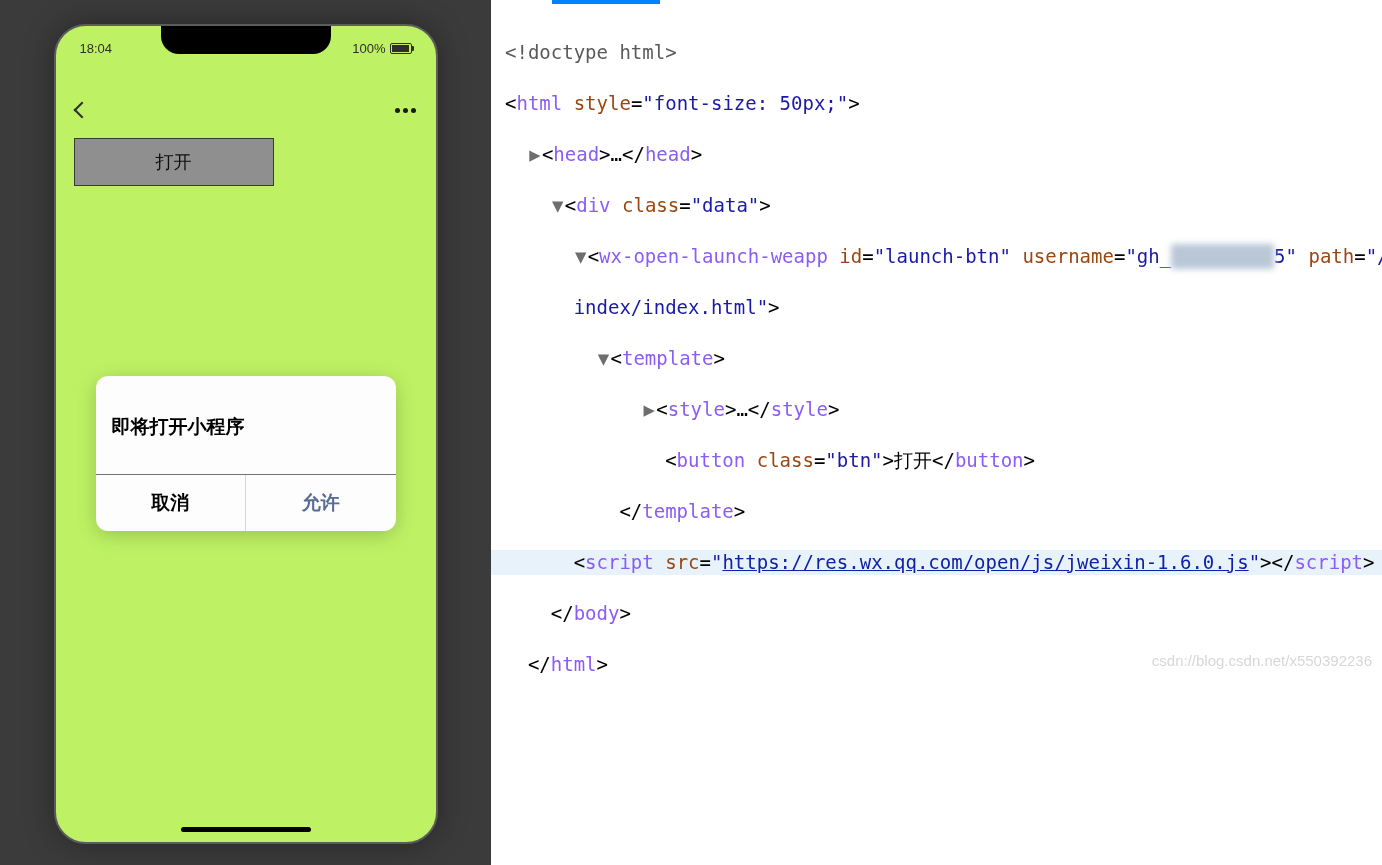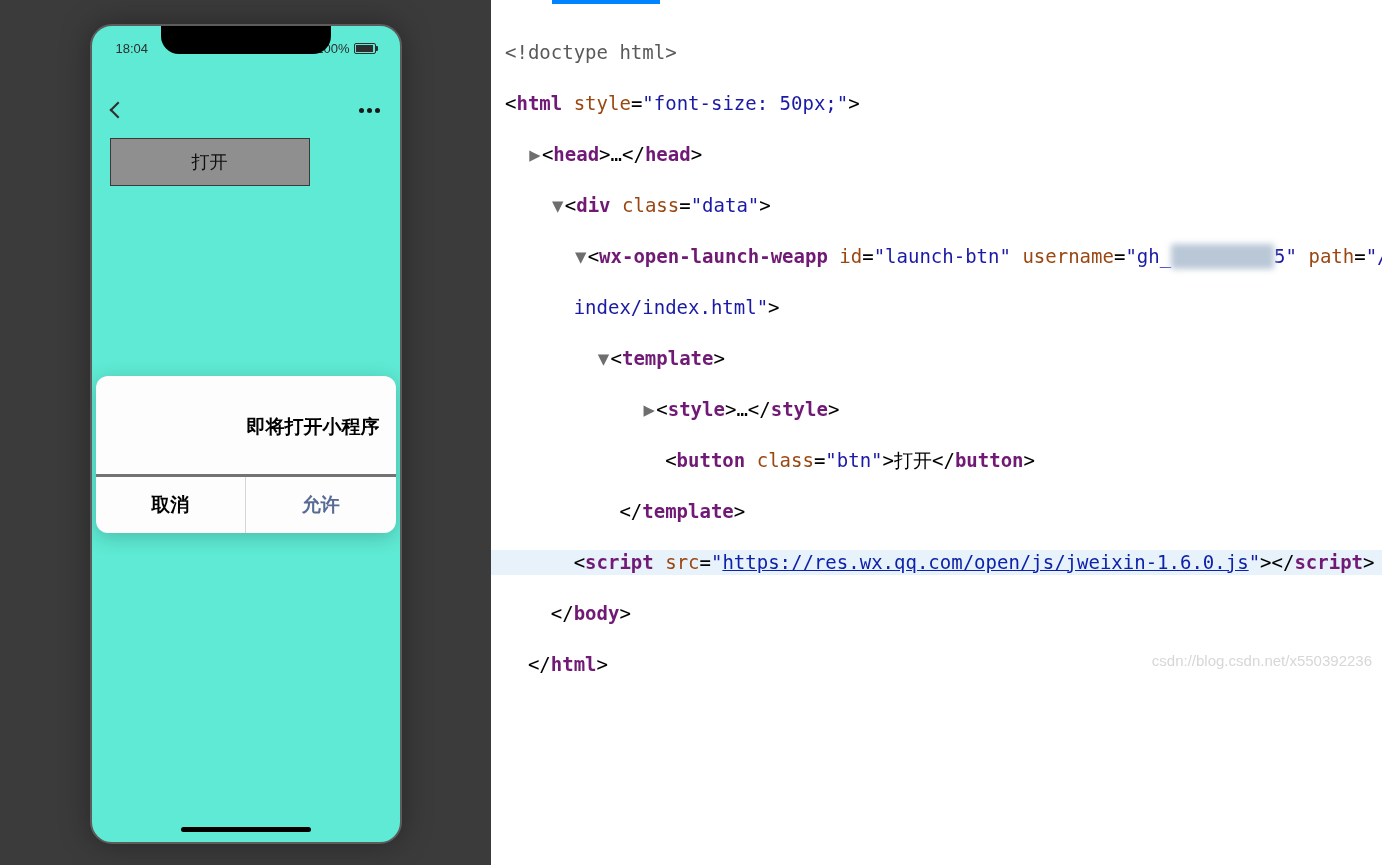--- a/index.html
+++ b/index.html
@@ -15,25 +15,25 @@
 .left-panel {
   width: 491px;
   height: 865px;
   background: #3b3b3b;
   display: flex;
   align-items: flex-start;
   justify-content: center;
   padding-top: 24px;
 }
 .phone {
-  width: 312px;
+  width: 384px;
   height: 820px;
-  background: #5eead4;
+  background: #bef264;
   border: 2px solid #5c5c5c;
-  border-radius: 22px;
+  border-radius: 32px;
   position: relative;
   box-shadow: 0 0 30px rgba(0,0,0,.35);
   overflow: hidden;
 }
 .notch {
   position: absolute;
   top: 0; left: 50%;
   transform: translateX(-50%);
   width: 170px; height: 28px;
   background: #000;
@@ -123,28 +123,28 @@
   top: 350px; left: 50%;
   transform: translateX(-50%);
   width: 300px;
   background: #fdfdfd;
   border-radius: 12px;
   overflow: hidden;
   box-shadow: 0 4px 20px rgba(0,0,0,.2);
 }
 .dialog-title {
   padding: 38px 16px 34px;
-  text-align: right;
+  text-align: left;
   font-size: 19px;
   font-weight: 700;
   color: #000;
 }
 .dialog-actions {
   display: flex;
-  border-top: 3px solid #737373;
+  border-top: 1px solid #737373;
 }
 .dialog-btn {
   flex: 1;
   height: 56px;
   display: flex;
   align-items: center;
   justify-content: center;
   font-size: 19px;
   font-weight: 600;
   cursor: pointer;
@@ -167,21 +167,21 @@
   background: #0083ff;
 }
 .code {
   font-family: Consolas, Menlo, monospace;
   font-size: 19px;
   line-height: 25.5px;
   padding: 14px 4px 4px 14px;
   color: #222;
   white-space: pre;
 }
-.tag { color: #701a75; font-weight: bold; }
+.tag { color: #8b5cf6; }
 .attr { color: #9b4712; }
 .val { color: #1a1aa6; }
 .sel { color: #0d22aa; text-decoration: underline; }
 .txt { color: #000; }
 .gr { color: #888; }
 .dim { color: #5a5a5a; }
 .row { display: block; }
 .row.hl { background: #e8f2fb; margin: 0 -4px 0 -14px; padding: 0 4px 0 14px; position: relative; }
 .row.hl::before {
   content: "⋯";

